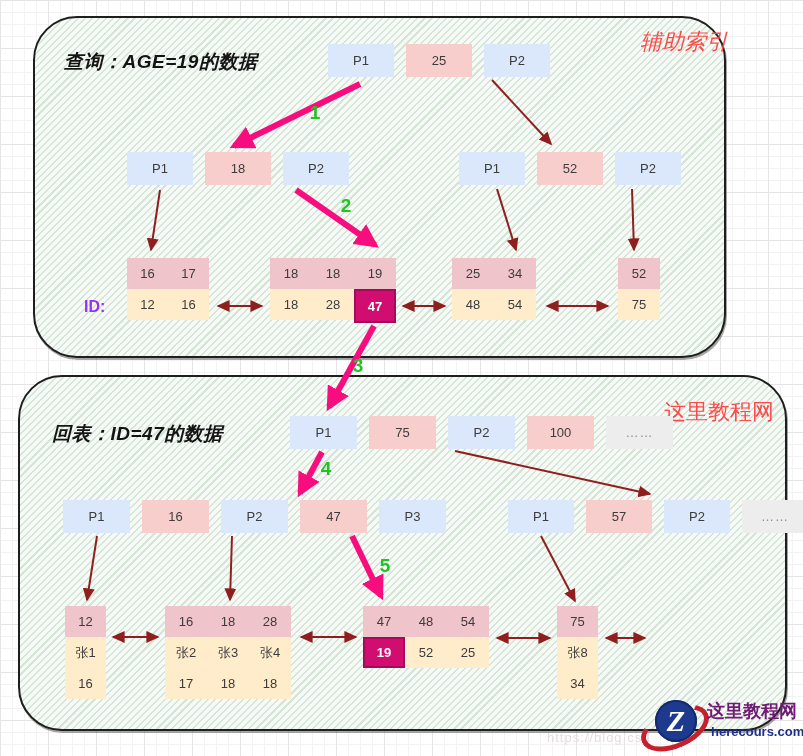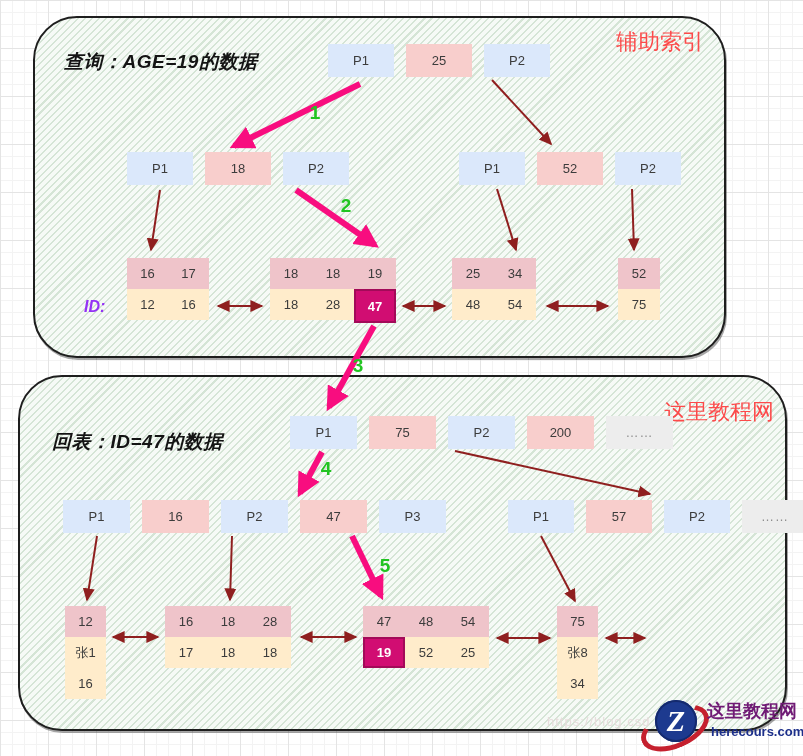--- a/index.html
+++ b/index.html
@@ -36,21 +36,21 @@
   .leafcell{height:31px;font-size:13px;}
   .w66{width:66px}.w67{width:67px}.w42{width:42px}.w41{width:41px}
   .blue{background:#dbe8fb;}
   .pink{background:#f8cecc;}
   .kpink{background:#efc4ca;}
   .cream{background:#ffeccb;}
   .grey{background:#ededed;color:#8f8f8f;letter-spacing:1px;}
   .hl{background:#d10d72;color:#ffffff;font-weight:700;border:2px solid #a30a59;}
   .leaf{position:absolute;display:flex;flex-direction:column;}
   .leafrow{display:flex;}
-  .idlabel{position:absolute;font-size:16px;font-weight:700;color:#9432f5;font-style:italic;}
+  .idlabel{position:absolute;font-size:16px;font-weight:700;color:#9432f5;}
   .step{
     position:absolute;font-size:19px;font-weight:700;color:#21c421;width:20px;text-align:center;
   }
   svg.overlay{position:absolute;left:0;top:0;pointer-events:none;}
   .watermark{position:absolute;font-size:13px;color:#e7dcdc;letter-spacing:1px;}
   .logo{position:absolute;left:643px;top:696px;width:160px;height:60px;}
   .logo .globe{
     position:absolute;left:12px;top:4px;width:42px;height:42px;border-radius:50%;
     background:#1d3a8f;display:flex;align-items:center;justify-content:center;
     box-shadow:0 0 0 2px #142a6e inset;
@@ -64,21 +64,21 @@
     border:5px solid #c5202e;border-top-color:transparent;transform:rotate(-24deg);
   }
   .logo .sitename{position:absolute;left:64px;top:3px;font-size:18px;font-weight:700;color:#701a75;white-space:nowrap;}
   .logo .siteurl{position:absolute;left:68px;top:28px;font-size:13px;font-weight:700;color:#1c2f8a;white-space:nowrap;}
 </style>
 </head>
 <body>
 
 <div class="box" style="left:33px;top:16px;width:689px;height:338px;"></div>
 <div class="title" style="left:64px;top:49px;">查询：AGE=19的数据</div>
-<div class="badge" style="left:616px;top:27px;">辅助索引</div>
+<div class="badge" style="left:640px;top:27px;font-style:italic;">辅助索引</div>
 
 <div class="node" style="left:328px;top:44px;">
   <span class="cell w66 blue">P1</span>
   <span class="cell w66 pink">25</span>
   <span class="cell w66 blue">P2</span>
 </div>
 
 <div class="node" style="left:127px;top:152px;">
   <span class="cell w66 blue">P1</span>
   <span class="cell w66 pink">18</span>
@@ -130,28 +130,28 @@
 <div class="leaf" style="left:618px;top:258px;">
   <div class="leafrow">
     <span class="cell leafcell w42 kpink">52</span>
   </div>
   <div class="leafrow">
     <span class="cell leafcell w42 cream">75</span>
   </div>
 </div>
 
 <div class="box" style="left:18px;top:375px;width:765px;height:352px;"></div>
-<div class="title" style="left:52px;top:421px;margin-top:8px;">回表：ID=47的数据</div>
+<div class="title" style="left:52px;top:421px;">回表：ID=47的数据</div>
 <div class="badge" style="left:664px;top:397px;">这里教程网</div>
 
 <div class="node" style="left:290px;top:416px;">
   <span class="cell w67 blue">P1</span>
   <span class="cell w67 pink">75</span>
   <span class="cell w67 blue">P2</span>
-  <span class="cell w67 pink">200</span>
+  <span class="cell w67 pink">100</span>
   <span class="cell w67 grey">……</span>
 </div>
 
 <div class="node" style="left:63px;top:500px;">
   <span class="cell w67 blue">P1</span>
   <span class="cell w67 pink">16</span>
   <span class="cell w67 blue">P2</span>
   <span class="cell w67 pink">47</span>
   <span class="cell w67 blue">P3</span>
 </div>
@@ -172,20 +172,25 @@
   <div class="leafrow">
       <span class="cell leafcell w41 cream">16</span>
     </div>
 </div>
 
 <div class="leaf" style="left:165px;top:606px;">
   <div class="leafrow">
     <span class="cell leafcell w42 kpink">16</span>
     <span class="cell leafcell w42 kpink">18</span>
     <span class="cell leafcell w42 kpink">28</span>
+  </div>
+  <div class="leafrow">
+    <span class="cell leafcell w42 cream">张2</span>
+    <span class="cell leafcell w42 cream">张3</span>
+    <span class="cell leafcell w42 cream">张4</span>
   </div>
   <div class="leafrow">
     <span class="cell leafcell w42 cream">17</span>
     <span class="cell leafcell w42 cream">18</span>
     <span class="cell leafcell w42 cream">18</span>
   </div>
 </div>
 
 <div class="leaf" style="left:363px;top:606px;">
   <div class="leafrow">
@@ -250,21 +255,21 @@
   <line x1="497" y1="638" x2="550" y2="638" stroke="#8f1f1f" stroke-width="2" marker-start="url(#ars)" marker-end="url(#ar)"></line>
   <line x1="606" y1="638" x2="645" y2="638" stroke="#8f1f1f" stroke-width="2" marker-start="url(#ars)" marker-end="url(#ar)"></line>
 </svg>
 
 <div class="step" style="left:305px;top:102px;">1</div>
 <div class="step" style="left:336px;top:195px;">2</div>
 <div class="step" style="left:348px;top:355px;">3</div>
 <div class="step" style="left:316px;top:458px;">4</div>
 <div class="step" style="left:375px;top:555px;">5</div>
 
-<div class="watermark" style="left:547px;top:714px;">https://blog.csd</div>
+<div class="watermark" style="left:547px;top:730px;">https://blog.csd</div>
 
 <div class="logo">
   <div class="globe">
       <span>Z</span>
     </div>
   <div class="orbit"></div>
   <div class="sitename">这里教程网</div>
   <div class="siteurl">herecours.com</div>
 </div>
 

